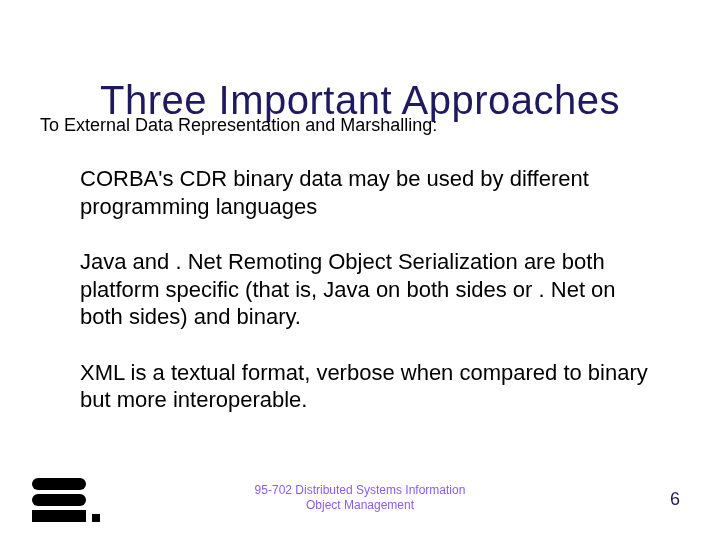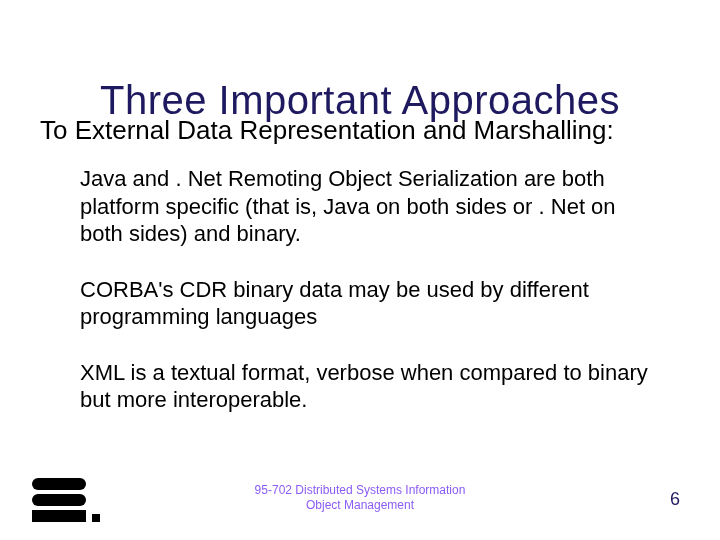--- a/index.html
+++ b/index.html
@@ -1,37 +1,37 @@
 <!DOCTYPE html>
 <html><head>
 <meta charset="utf-8">
 <style>
   * { margin: 0; padding: 0; box-sizing: border-box; }
   html, body { width: 720px; height: 540px; background: #fff; font-family: Arial, Helvetica, sans-serif; color: #000; overflow: hidden; }
   .slide { position: relative; width: 720px; height: 540px; }
   .title { position: absolute; top: 30px; left: 0; right: 0; text-align: center; font-size: 40px; color: #1f1a60; font-weight: 400; letter-spacing: 0.5px; margin-top: 48px; }
-  .subtitle { position: absolute; top: 115px; left: 40px; right: 40px; font-size: 26px; color: #000; }
+  .subtitle { position: absolute; top: 115px; left: 40px; right: 40px; font-size: 18px; color: #000; }
   .body { position: absolute; top: 165px; left: 80px; right: 60px; font-size: 22px; line-height: 1.25; }
   .para { margin-bottom: 28px; }
   .footer-text { position: absolute; bottom: 26px; left: 0; right: 0; text-align: center; font-size: 12px; color: #8b5cf6; line-height: 1.3; }
   .page-num { position: absolute; bottom: 30px; right: 40px; font-size: 18px; color: #1f1a60; }
   .logo { position: absolute; bottom: 16px; left: 32px; }
   .logo svg { display: block; }
 </style>
 </head>
 <body>
 
 <div class="slide">
   <h1 class="title">Three Important Approaches</h1>
 
   <div class="subtitle">To External Data Representation and Marshalling:</div>
 
   <div class="body">
+    <div class="para">CORBA's CDR binary data may be used by different programming languages</div>
     <div class="para">Java and . Net Remoting Object Serialization are both platform specific (that is, Java on both sides or . Net on both sides) and binary.</div>
-    <div class="para">CORBA's CDR binary data may be used by different programming languages</div>
     <div class="para">XML is a textual format, verbose when compared to binary but more interoperable.</div>
   </div>
 
   <div class="footer-text">
     <div>95-702 Distributed Systems Information</div>
     <div>Object Management</div>
   </div>
 
   <div class="page-num">6</div>
 

